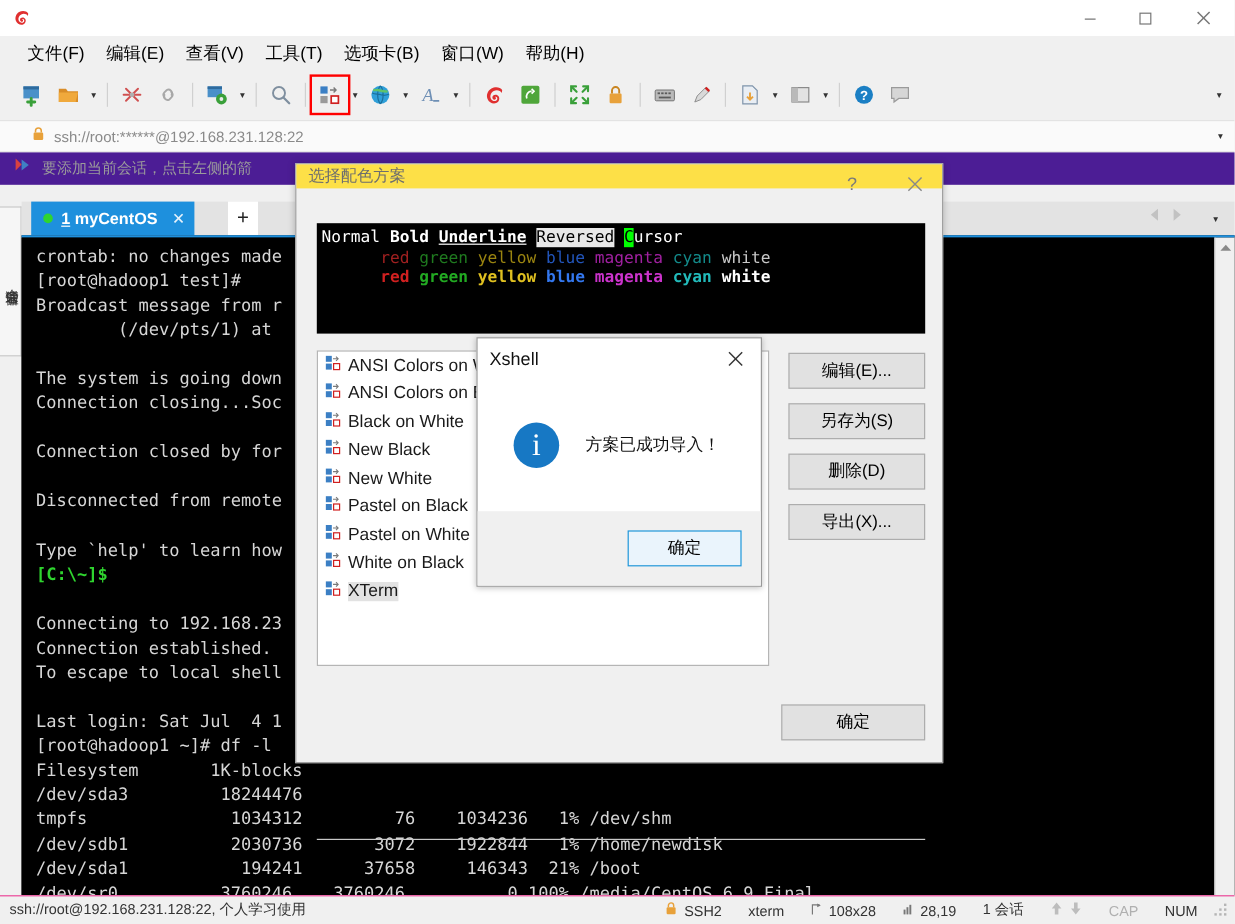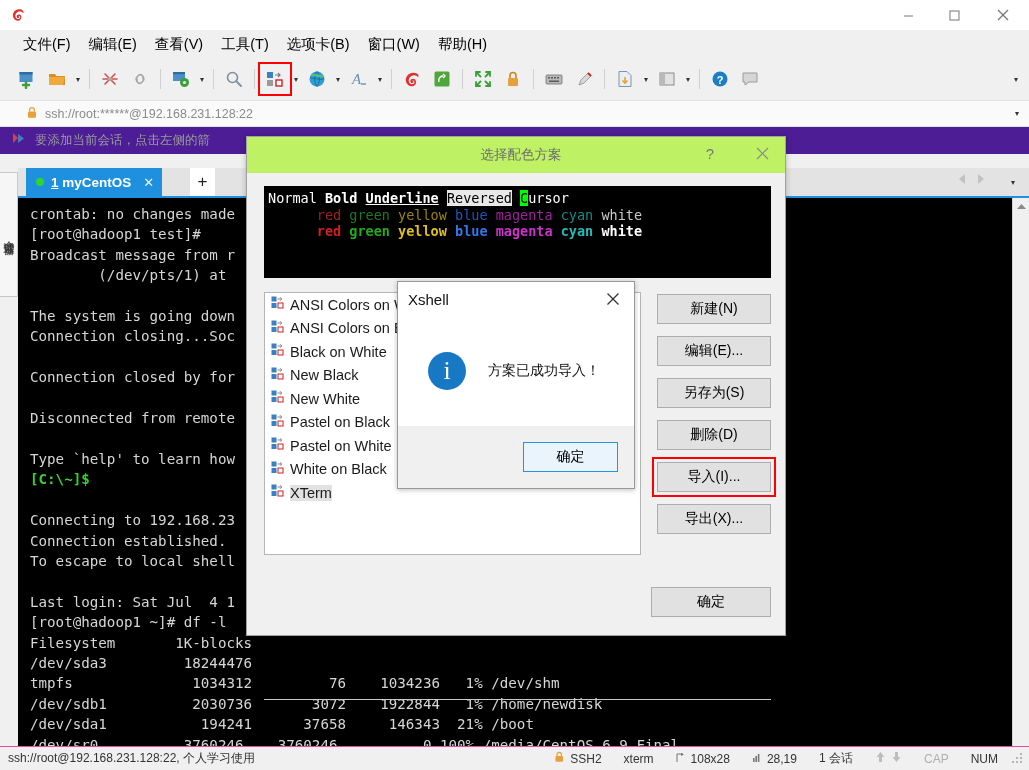--- a/index.html
+++ b/index.html
@@ -177,24 +177,23 @@
   }
 
   
   .dlg {
     position: absolute; left: 246px; top: 136px; width: 540px; height: 500px;
     background: #f0f0f0;
     border: 1px solid #a0a0a0;
     box-shadow: 0 1px 6px rgba(0,0,0,0.25);
   }
   .dlg-title {
-    height: 36px; background: #bef264;
+    height: 20px; background: #fde047;
     display: flex; align-items: center;
     position: relative;
-    justify-content: center;
   }
   .dlg-title .t { font-size: 13.5px; color: #6e6e6e; margin-left: 10px; }
   .dlg-title .help {
     position: absolute; right: 60px; top: 0; height: 32px; width: 30px;
     display: flex; align-items: center; justify-content: center;
     font-size: 15px; color: #7a7a7a;
   }
   .dlg-title .close {
     position: absolute; right: 0px; top: 0; height: 32px; width: 46px;
     display: flex; align-items: center; justify-content: center;
@@ -695,25 +694,23 @@
               <rect x="0.5" y="0.5" width="5" height="5" fill="#3b7fc4"></rect>
               <rect x="0.5" y="7" width="5" height="5" fill="#3b7fc4"></rect>
               <rect x="7" y="7" width="5" height="5" fill="#ffffff" stroke="#d02020" stroke-width="1"></rect>
               <path d="M6.5 3h4M9 1.2L10.8 3 9 4.8" fill="none" stroke="#7a7a7a" stroke-width="0.9"></path>
             </svg></span>
           <span class="lbl">XTerm</span>
         </div>
       </div>
 
     <div class="dlg-side" id="dlg-side">
-        <div class="side-btn">新建(N)</div>
         <div class="side-btn">编辑(E)...</div>
         <div class="side-btn">另存为(S)</div>
         <div class="side-btn">删除(D)</div>
-        <div class="side-btn hl">导入(I)...</div>
         <div class="side-btn">导出(X)...</div>
       </div>
 
     <div class="dlg-divider"></div>
     <div class="dlg-foot">
       <div class="foot-btn">确定</div>
     </div>
   </div>
 
   <div class="msgbox">

